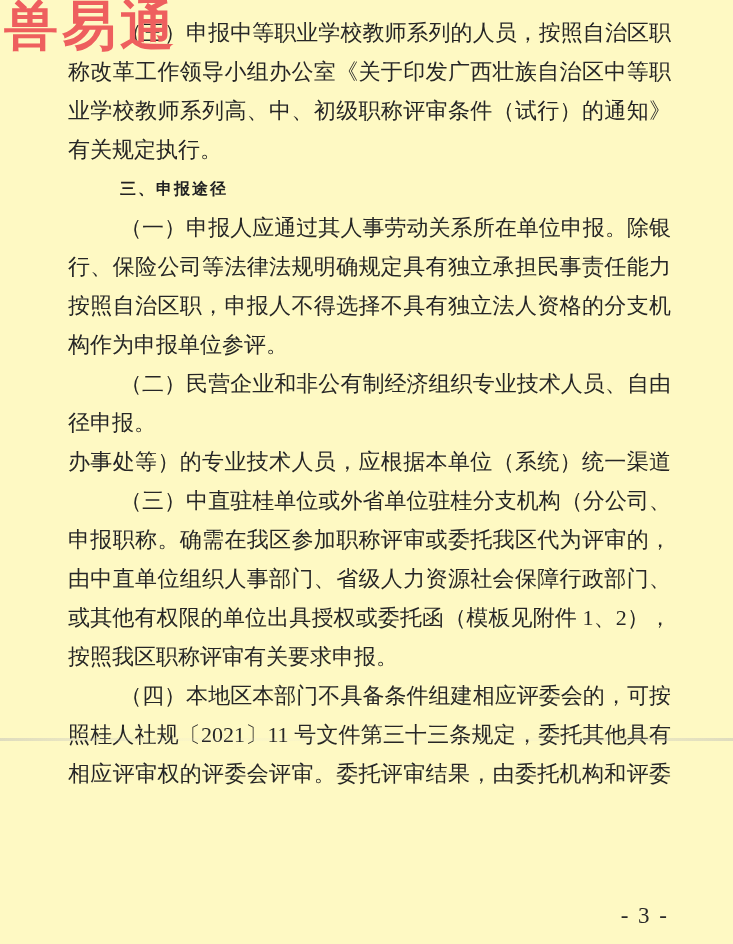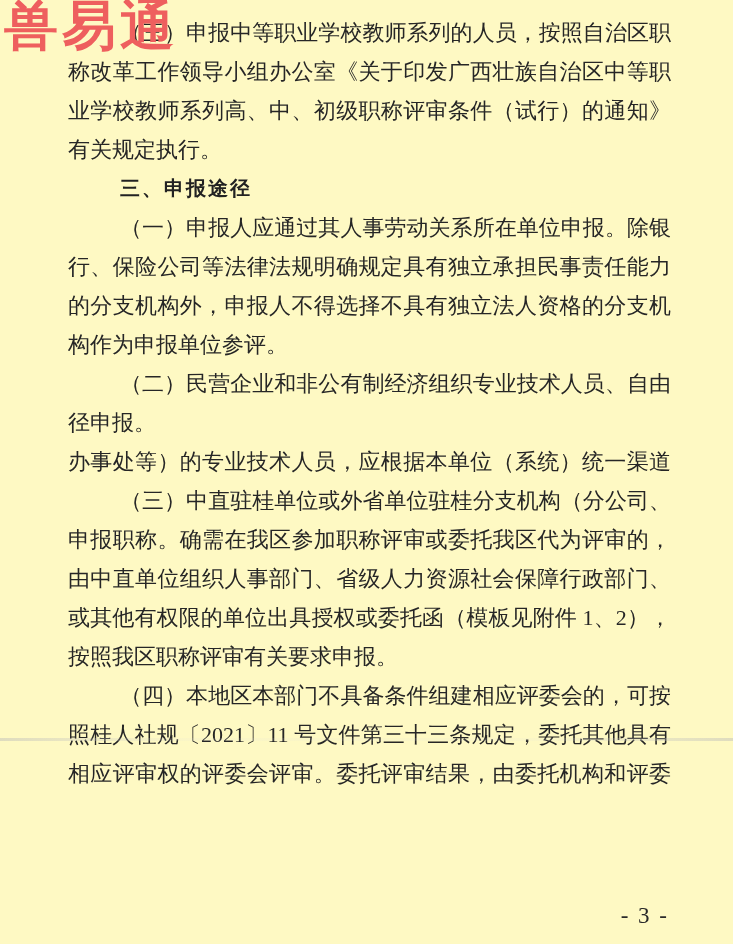--- a/index.html
+++ b/index.html
@@ -32,21 +32,21 @@
   .line.short {
     text-align: center;
     text-align-last: left;
   }
   .line.indent {
     padding-left: 52px;
   }
   .heading {
     font-family: "Liberation Sans", "DejaVu Sans", sans-serif;
     font-weight: bold;
-    font-size: 20px;
+    font-size: 16px;
     color: #222222;
     letter-spacing: 2px;
   }
   .watermark {
     position: absolute;
     left: 4px;
     top: -6px;
     z-index: 5;
     font-family: "Liberation Serif", "DejaVu Serif", serif;
     font-weight: bold;
@@ -91,21 +91,21 @@
       <div class="line full">称改革工作领导小组办公室《关于印发广西壮族自治区中等职</div>
       <div class="line full">业学校教师系列高、中、初级职称评审条件（试行）的通知》</div>
       <div class="line short">有关规定执行。</div>
     </div>
 
     <div class="line short indent heading">三、申报途径</div>
 
     <div>
       <div class="line full indent">（一）申报人应通过其人事劳动关系所在单位申报。除银</div>
       <div class="line full">行、保险公司等法律法规明确规定具有独立承担民事责任能力</div>
-      <div class="line full">的分支机构外，申报人不得选择不具有独立法人资格的分支机</div>
+      <div class="line full">按照自治区职，申报人不得选择不具有独立法人资格的分支机</div>
       <div class="line short">构作为申报单位参评。</div>
     </div>
 
     <div>
       <div class="line full indent">（二）民营企业和非公有制经济组织专业技术人员、自由</div>
       <div class="line short">径申报。</div>
     </div>
 
     <div>
       <div class="line full">办事处等）的专业技术人员，应根据本单位（系统）统一渠道</div>

